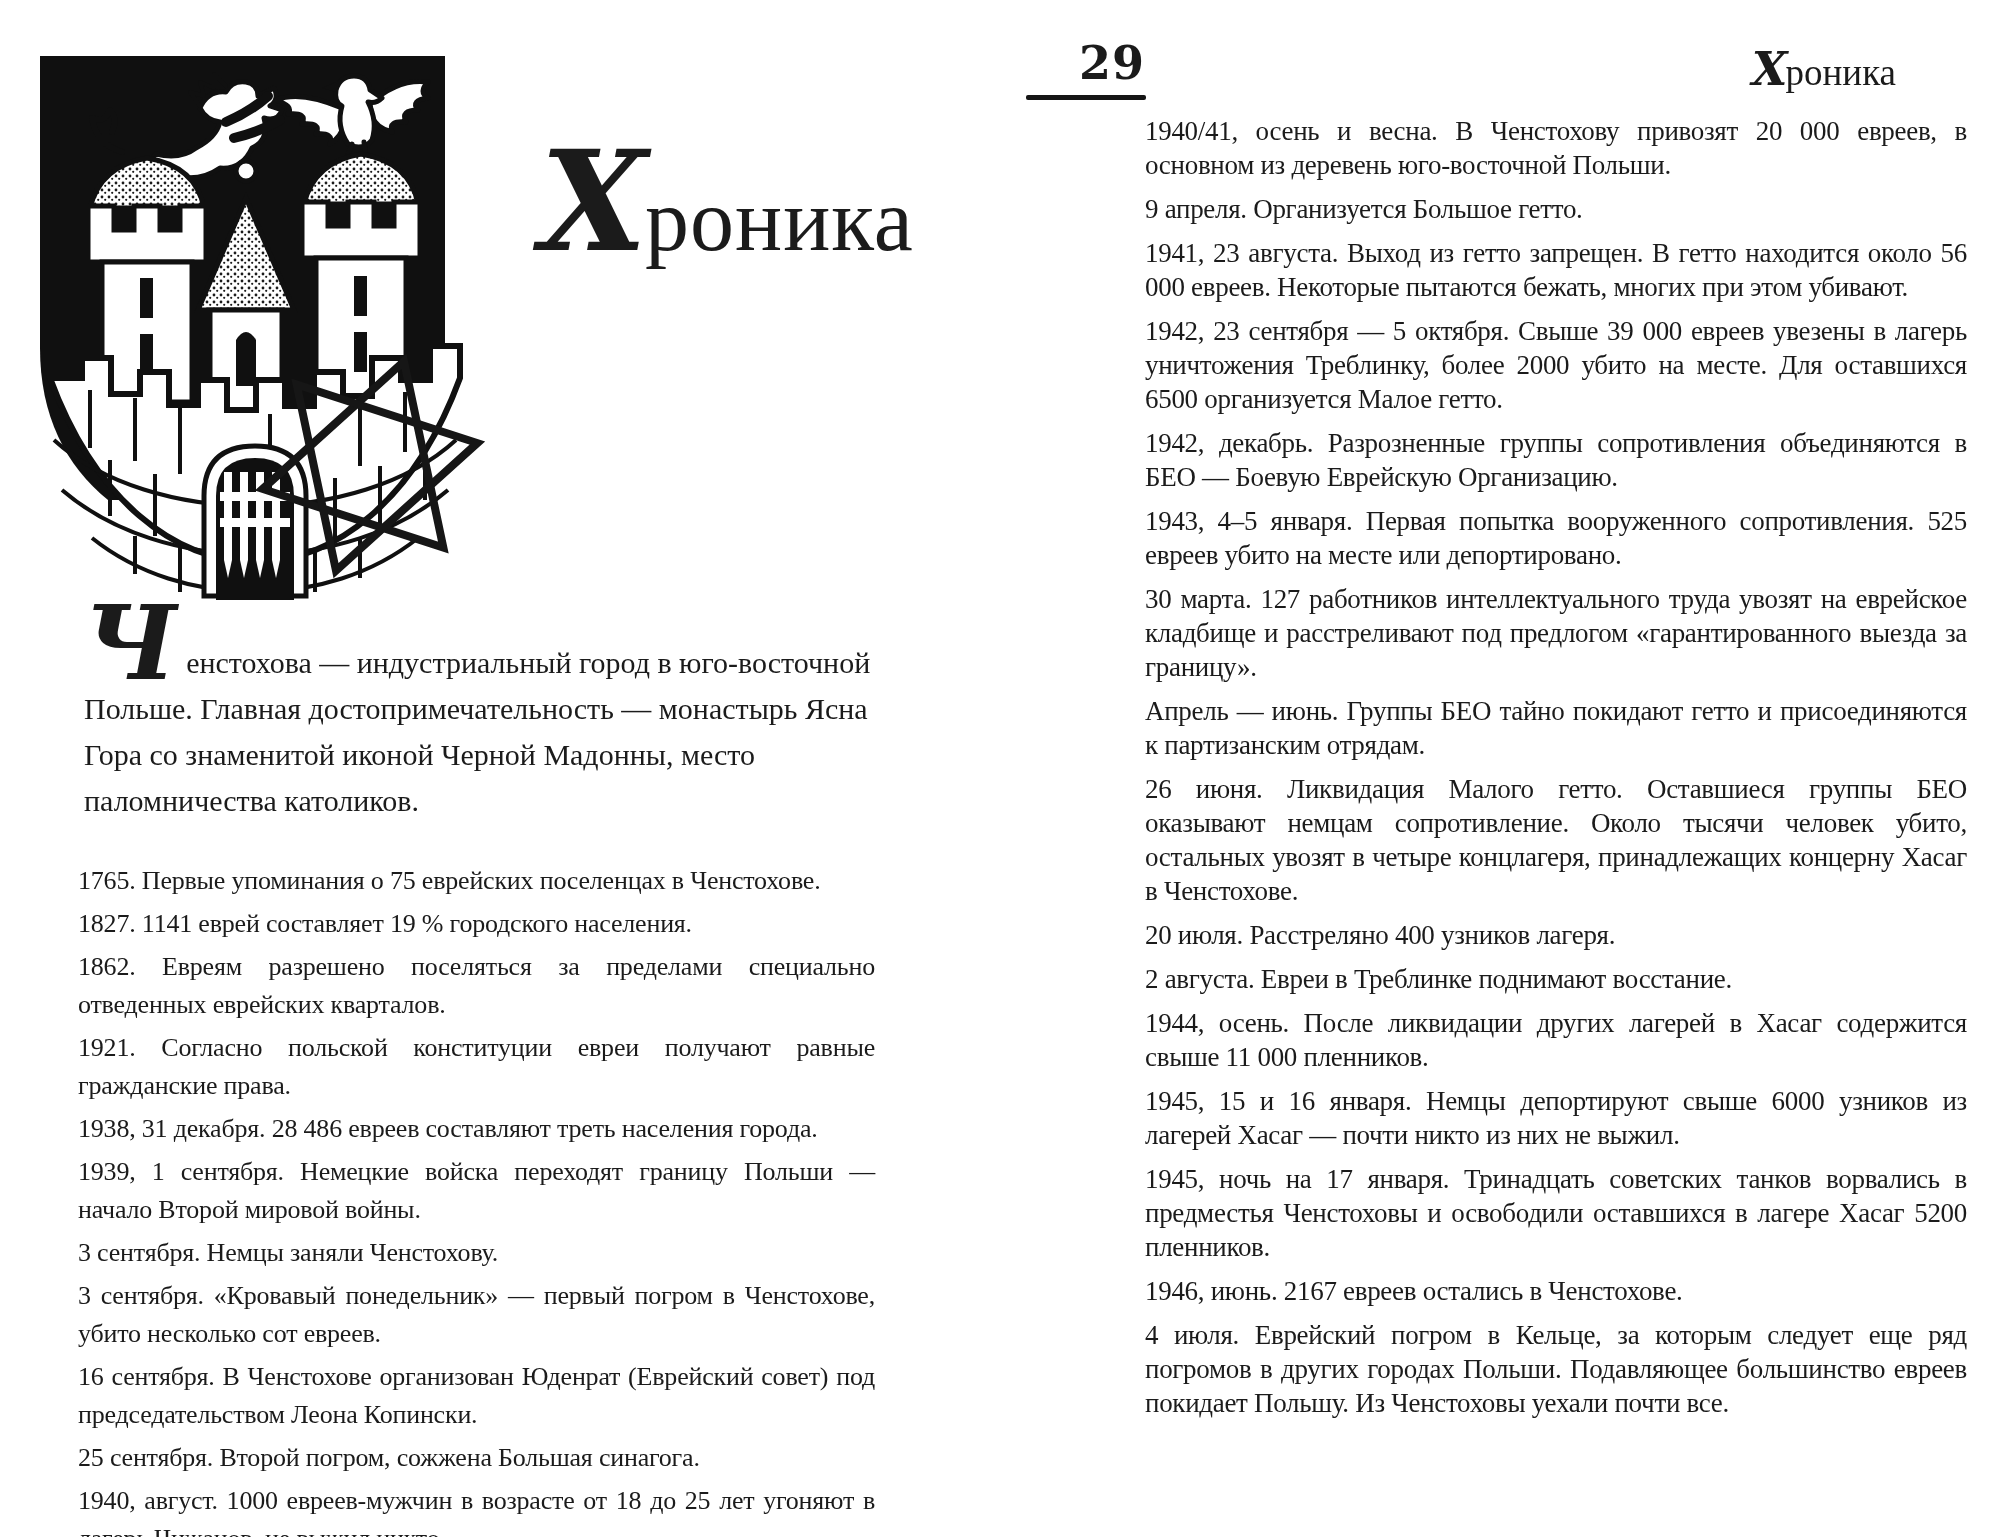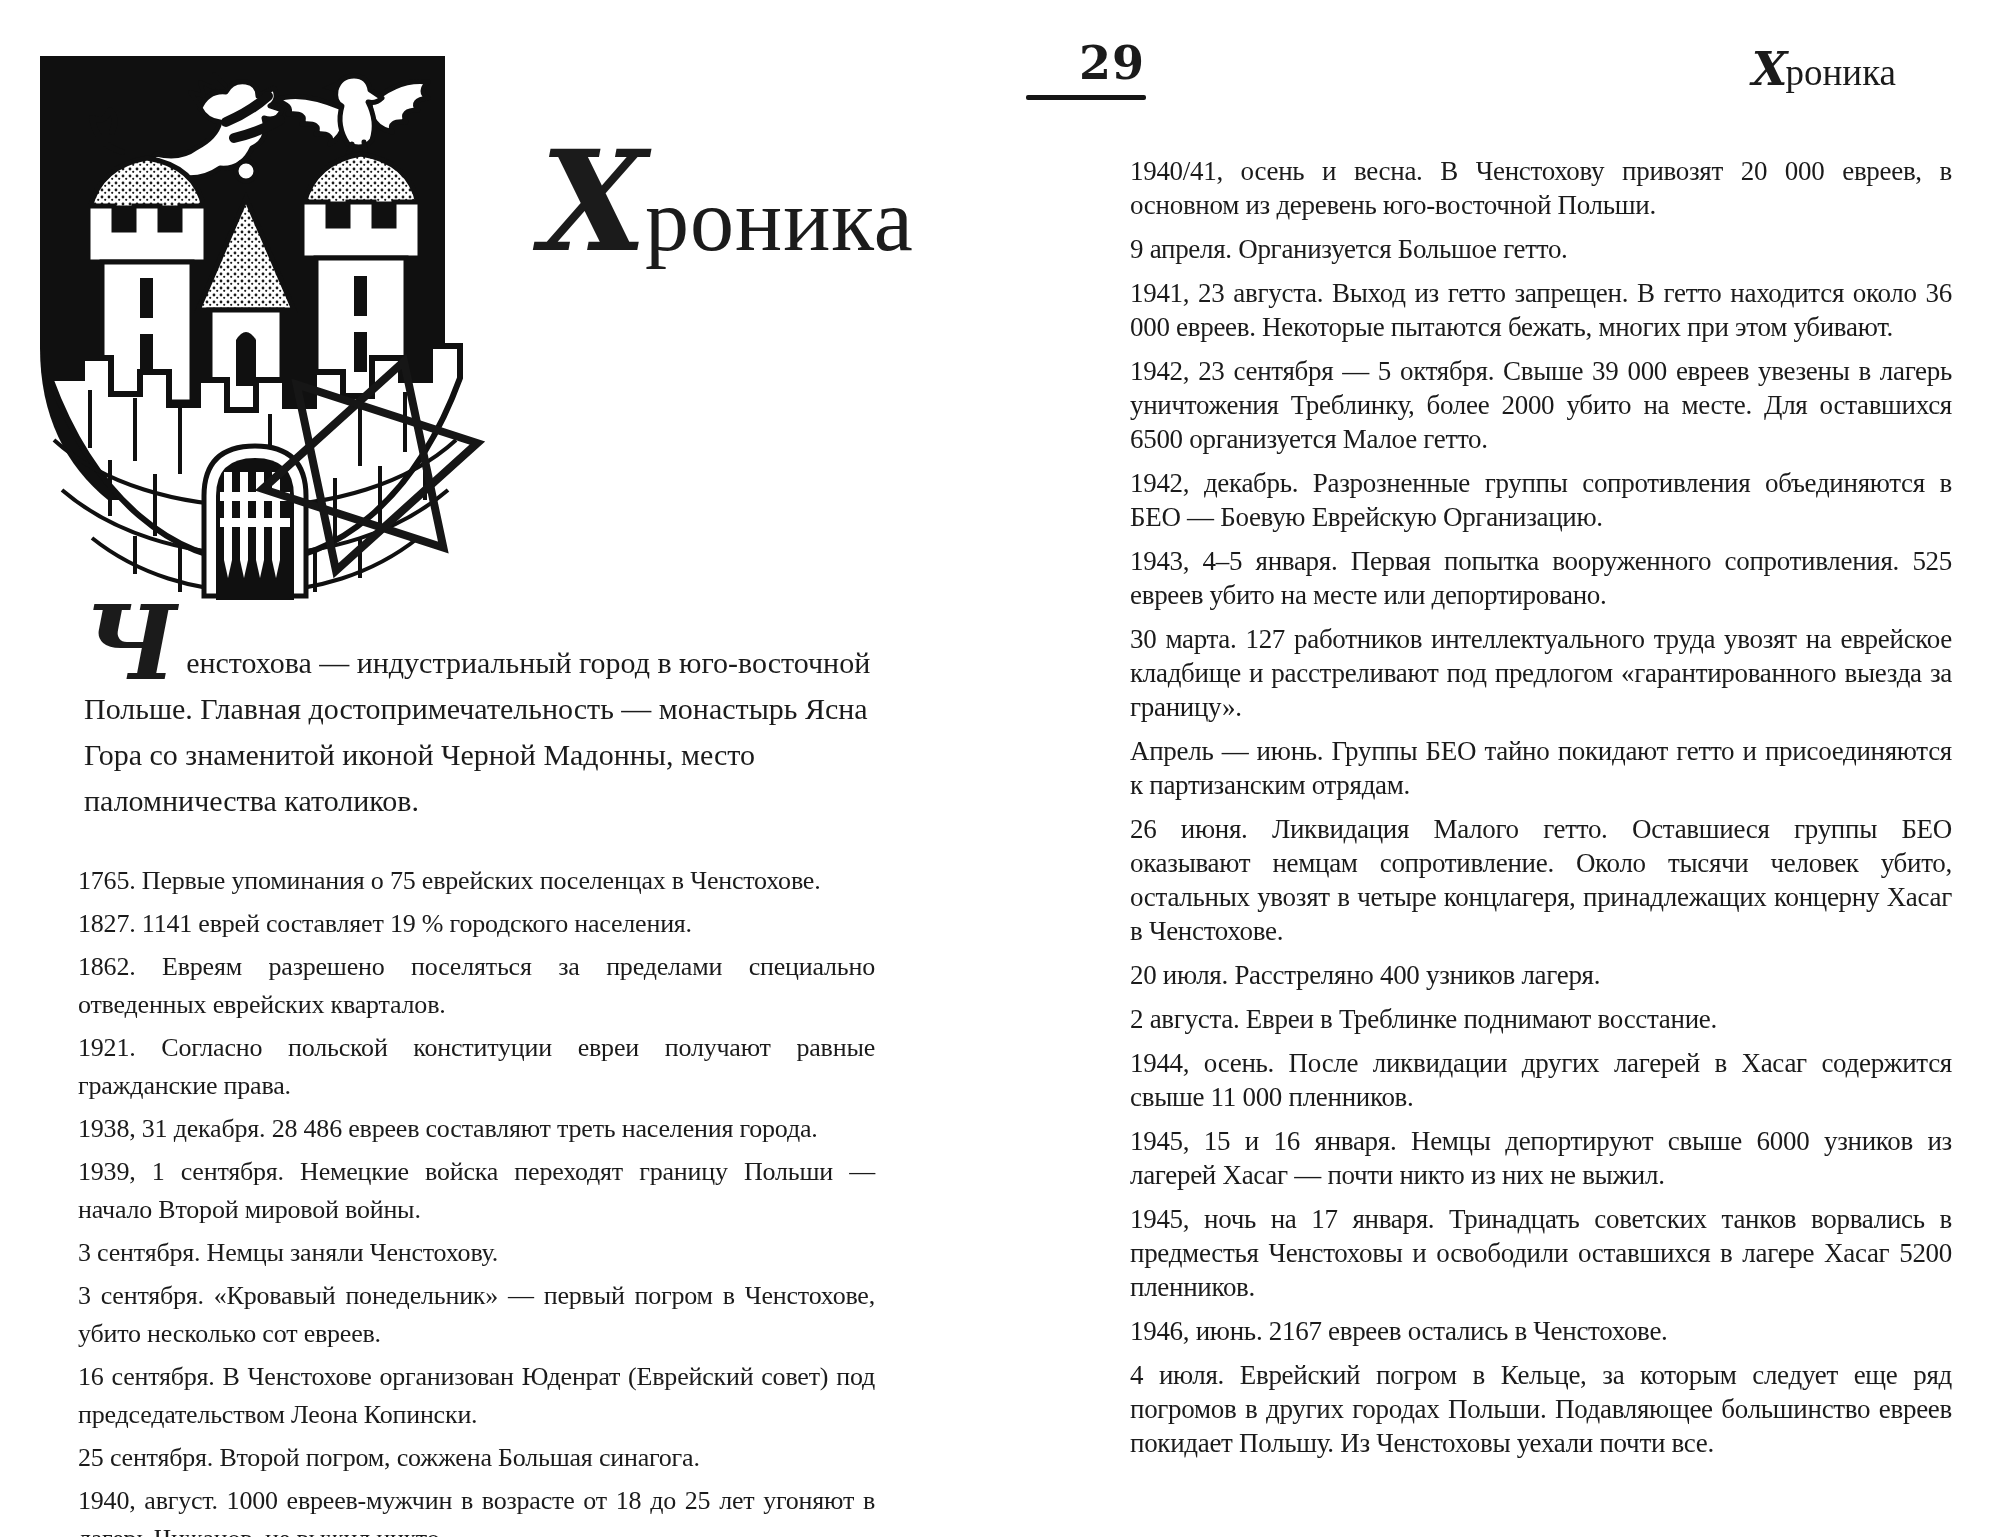--- a/index.html
+++ b/index.html
@@ -30,21 +30,21 @@
     font-size:30px;line-height:46px;text-align:left;
   }
   .dropcap{
     font-family:"DejaVu Serif",serif;font-size:102px;line-height:46px;
     font-weight:bold;font-style:italic;padding-right:12px;letter-spacing:-3px;
     position:relative;top:6px;
   }
 
   .timeline{position:absolute;margin:0;}
   .timeline-left{left:78px;top:862px;width:797px;}
-  .timeline-right{left:130px;top:114px;width:822px;margin-top:40px;}
+  .timeline-right{left:145px;top:114px;width:822px;}
   .entry{margin:0 0 5px 0;text-align:justify;font-size:26px;line-height:38px;
          letter-spacing:-0.2px;hyphens:none;}
   .timeline-right .entry{font-size:27px;line-height:34px;margin-bottom:10px;letter-spacing:-0.3px;}
 
   
   .pagenum-block{position:absolute;left:26px;top:38px;width:120px;text-align:center;}
   .pagenum{
     font-family:"DejaVu Serif",serif;font-size:46px;font-weight:bold;line-height:1.1;
     transform:translateX(26px);letter-spacing:1px;
   }
@@ -190,21 +190,21 @@
     <div class="pagenum-block">
       <div class="pagenum">29</div>
       <div class="pagenum-rule"></div>
     </div>
 
     <div class="running-head"><span class="r-init">Х</span><span class="r-rest">роника</span></div>
 
     <div class="timeline timeline-right">
       <p class="entry">1940/41, осень и весна. В Ченстохову привозят 20 000 евреев, в основном из деревень юго-восточной Польши.</p>
       <p class="entry">9 апреля. Организуется Большое гетто.</p>
-      <p class="entry">1941, 23 августа. Выход из гетто запрещен. В гетто находится около 36 000 евреев. Некоторые пытаются бежать, многих при этом убивают.</p>
+      <p class="entry">1941, 23 августа. Выход из гетто запрещен. В гетто находится около 56 000 евреев. Некоторые пытаются бежать, многих при этом убивают.</p>
       <p class="entry">1942, 23 сентября — 5 октября. Свыше 39 000 евреев увезены в лагерь уничтожения Треблинку, более 2000 убито на месте. Для оставшихся 6500 организуется Малое гетто.</p>
       <p class="entry">1942, декабрь. Разрозненные группы сопротивления объединяются в БЕО — Боевую Еврейскую Организацию.</p>
       <p class="entry">1943, 4–5 января. Первая попытка вооруженного сопротивления. 525 евреев убито на месте или депортировано.</p>
       <p class="entry">30 марта. 127 работников интеллектуального труда увозят на еврейское кладбище и расстреливают под предлогом «гарантированного выезда за границу».</p>
       <p class="entry">Апрель — июнь. Группы БЕО тайно покидают гетто и присоединяются к партизанским отрядам.</p>
       <p class="entry">26 июня. Ликвидация Малого гетто. Оставшиеся группы БЕО оказывают немцам сопротивление. Около тысячи человек убито, остальных увозят в четыре концлагеря, принадлежащих концерну Хасаг в Ченстохове.</p>
       <p class="entry">20 июля. Расстреляно 400 узников лагеря.</p>
       <p class="entry">2 августа. Евреи в Треблинке поднимают восстание.</p>
       <p class="entry">1944, осень. После ликвидации других лагерей в Хасаг содержится свыше 11 000 пленников.</p>
       <p class="entry">1945, 15 и 16 января. Немцы депортируют свыше 6000 узников из лагерей Хасаг — почти никто из них не выжил.</p>

